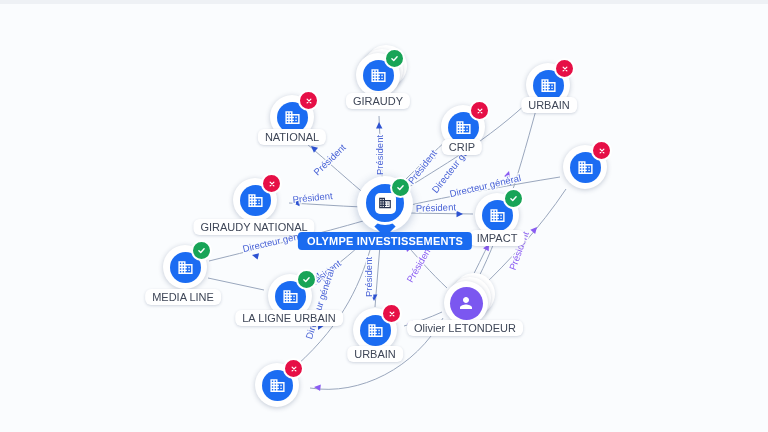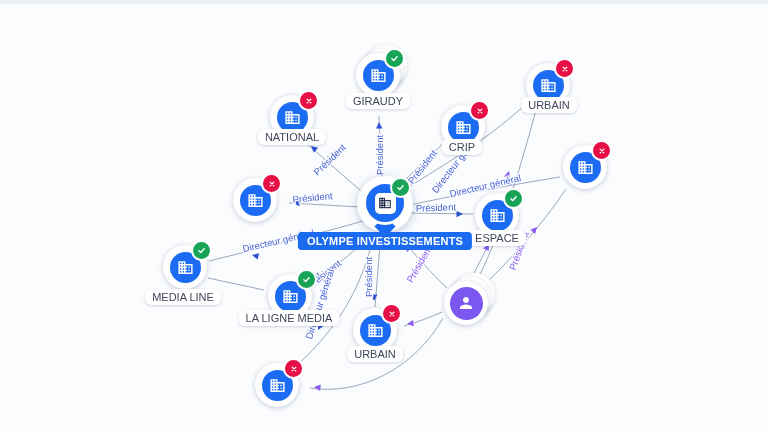--- a/index.html
+++ b/index.html
@@ -195,36 +195,37 @@
             <path fill="#fff" d="M12 7V3H2v18h20V7H12zM6 19H4v-2h2v2zm0-4H4v-2h2v2zm0-4H4V9h2v2zm0-4H4V5h2v2zm4 12H8v-2h2v2zm0-4H8v-2h2v2zm0-4H8V9h2v2zm0-4H8V5h2v2zm10 12h-8v-2h2v-2h-2v-2h2v-2h-2V9h8v10zm-2-8h-2v2h2v-2zm0 4h-2v2h2v-2z"></path>
           </svg>
         </div>
       </div>
     <div class="badge check">
         <svg width="11" height="11" viewBox="0 0 16 16">
           <path d="M4.2 8.4 L6.9 11 L11.8 5.4" stroke="#fff" stroke-width="2" fill="none" stroke-linecap="round" stroke-linejoin="round"></path>
         </svg>
       </div>
   </div>
-  <div class="pill" style="left:497px;top:230px">ESPACE</div>
+  <div class="pill" style="left:497px;top:230px">IMPACT</div>
 
   <div class="node" style="left:255px;top:200px">
     <div class="disc">
         <div class="inner">
           <svg width="17" height="17" viewBox="0 0 24 24">
             <path fill="#fff" d="M12 7V3H2v18h20V7H12zM6 19H4v-2h2v2zm0-4H4v-2h2v2zm0-4H4V9h2v2zm0-4H4V5h2v2zm4 12H8v-2h2v2zm0-4H8v-2h2v2zm0-4H8V9h2v2zm0-4H8V5h2v2zm10 12h-8v-2h2v-2h-2v-2h2v-2h-2V9h8v10zm-2-8h-2v2h2v-2zm0 4h-2v2h2v-2z"></path>
           </svg>
         </div>
       </div>
     <div class="badge cross">
         <svg width="10" height="10" viewBox="0 0 16 16">
           <path d="M5 5 L11 11 M11 5 L5 11" stroke="#fff" stroke-width="2" stroke-linecap="round"></path>
         </svg>
       </div>
   </div>
+  <div class="pill" style="left:254px;top:219px">GIRAUDY NATIONAL</div>
 
   <div class="node" style="left:185px;top:267px">
     <div class="disc">
         <div class="inner">
           <svg width="17" height="17" viewBox="0 0 24 24">
             <path fill="#fff" d="M12 7V3H2v18h20V7H12zM6 19H4v-2h2v2zm0-4H4v-2h2v2zm0-4H4V9h2v2zm0-4H4V5h2v2zm4 12H8v-2h2v2zm0-4H8v-2h2v2zm0-4H8V9h2v2zm0-4H8V5h2v2zm10 12h-8v-2h2v-2h-2v-2h2v-2h-2V9h8v10zm-2-8h-2v2h2v-2zm0 4h-2v2h2v-2z"></path>
           </svg>
         </div>
       </div>
     <div class="badge check">
@@ -242,21 +243,21 @@
             <path fill="#fff" d="M12 7V3H2v18h20V7H12zM6 19H4v-2h2v2zm0-4H4v-2h2v2zm0-4H4V9h2v2zm0-4H4V5h2v2zm4 12H8v-2h2v2zm0-4H8v-2h2v2zm0-4H8V9h2v2zm0-4H8V5h2v2zm10 12h-8v-2h2v-2h-2v-2h2v-2h-2V9h8v10zm-2-8h-2v2h2v-2zm0 4h-2v2h2v-2z"></path>
           </svg>
         </div>
       </div>
     <div class="badge check">
         <svg width="11" height="11" viewBox="0 0 16 16">
           <path d="M4.2 8.4 L6.9 11 L11.8 5.4" stroke="#fff" stroke-width="2" fill="none" stroke-linecap="round" stroke-linejoin="round"></path>
         </svg>
       </div>
   </div>
-  <div class="pill" style="left:289px;top:310px">LA LIGNE MEDIA</div>
+  <div class="pill" style="left:289px;top:310px">LA LIGNE URBAIN</div>
 
   <div class="node" style="left:375px;top:330px">
     <div class="disc">
         <div class="inner">
           <svg width="17" height="17" viewBox="0 0 24 24">
             <path fill="#fff" d="M12 7V3H2v18h20V7H12zM6 19H4v-2h2v2zm0-4H4v-2h2v2zm0-4H4V9h2v2zm0-4H4V5h2v2zm4 12H8v-2h2v2zm0-4H8v-2h2v2zm0-4H8V9h2v2zm0-4H8V5h2v2zm10 12h-8v-2h2v-2h-2v-2h2v-2h-2V9h8v10zm-2-8h-2v2h2v-2zm0 4h-2v2h2v-2z"></path>
           </svg>
         </div>
       </div>
     <div class="badge cross">
@@ -286,14 +287,15 @@
     <div class="stack s2"></div>
     <div class="stack s1"></div>
     <div class="disc">
         <div class="inner person">
           <svg width="18" height="18" viewBox="0 0 24 24">
             <path fill="#fff" d="M12 12c2.21 0 4-1.79 4-4s-1.79-4-4-4-4 1.79-4 4 1.79 4 4 4zm0 2c-2.67 0-8 1.34-8 4v2h16v-2c0-2.66-5.33-4-8-4z"></path>
           </svg>
         </div>
       </div>
   </div>
+  <div class="pill" style="left:465px;top:320px">Olivier LETONDEUR</div>
 
 </div>
 
 </body></html>

